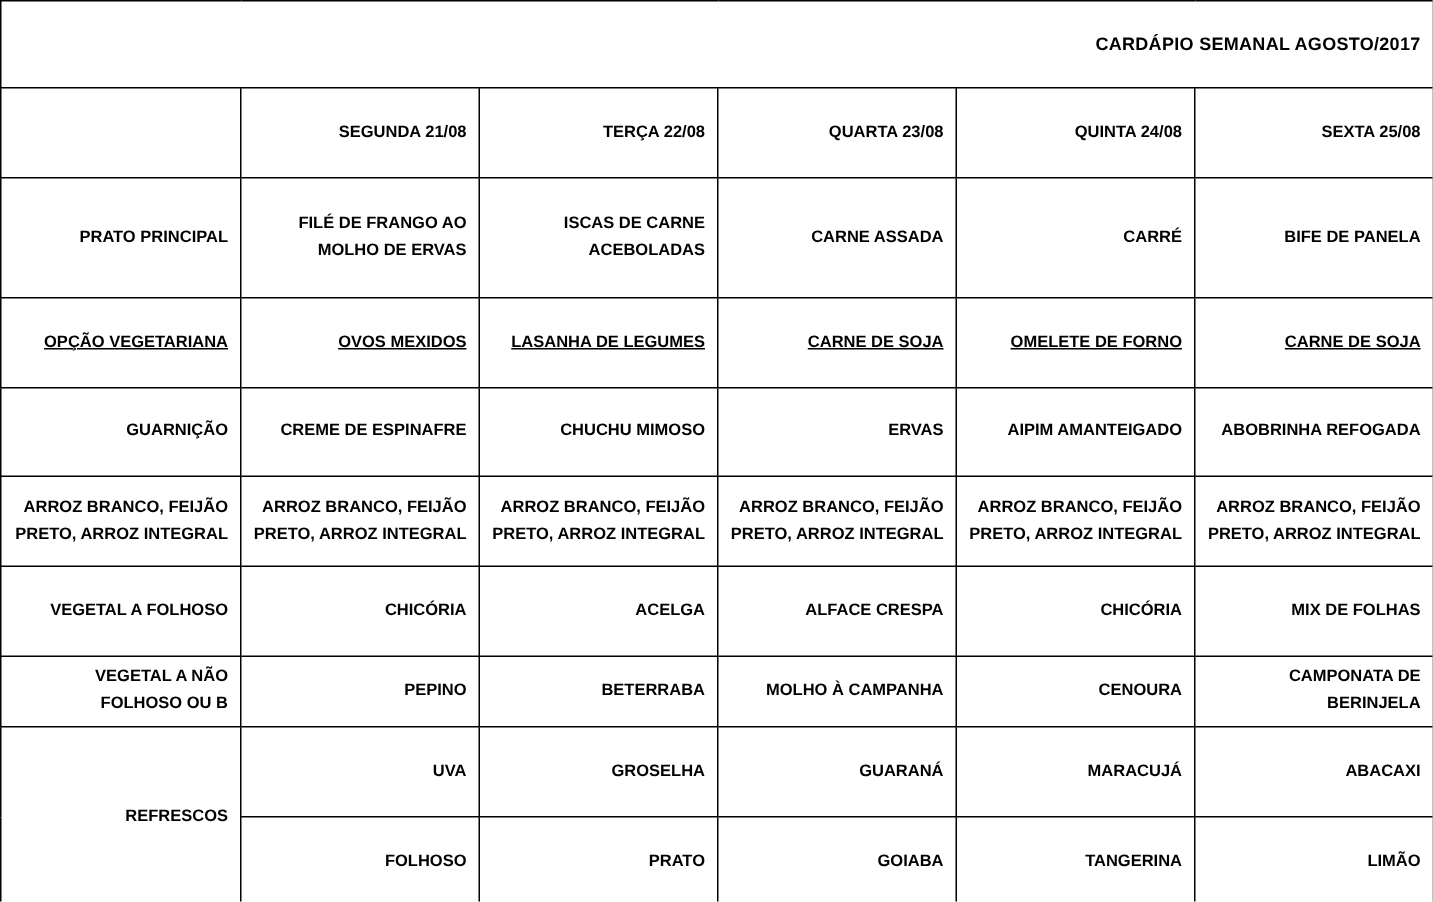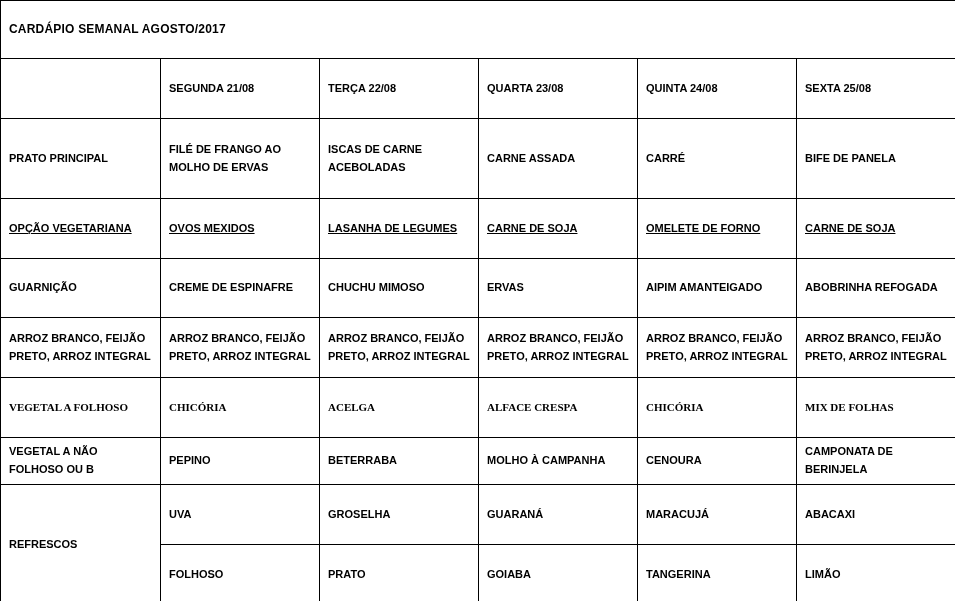--- a/index.html
+++ b/index.html
@@ -18,21 +18,21 @@
     height: 601px;
     border-collapse: collapse;
     table-layout: fixed;
     font-family: "Liberation Sans", sans-serif;
     font-weight: bold;
     font-size: 11px;
     color: #000000;
   }
   table.menu td {
     border: 1px solid #000000;
-    text-align: left;
+    text-align: right;
     vertical-align: middle;
     padding: 2px 8px;
     line-height: 1.6;
     white-space: pre-line;
     overflow: hidden;
     box-sizing: border-box;
   }
   td.title-cell {
     font-size: 12px;
     letter-spacing: 0.2px;
@@ -40,21 +40,21 @@
   td.label-cell {
     text-align: left;
     padding-left: 7px;
   }
   tr.r-title  { height: 58px; }
   tr.r-header { height: 60px; }
   tr.r1 { height: 80px; }
   tr.r2 { height: 60px; text-decoration: underline; }
   tr.r3 { height: 59px; }
   tr.r4 { height: 60px; margin-top: 20px; }
-  tr.r5 { height: 60px; font-family: Liberation Serif, serif; }
+  tr.r5 { height: 60px; }
   tr.r6 { height: 47px; }
   tr.r7 { height: 60px; }
   tr.r8 { height: 60px; }
 </style>
 </head>
 <body>
 
 <div class="page">
   <table class="menu">
     <colgroup>

